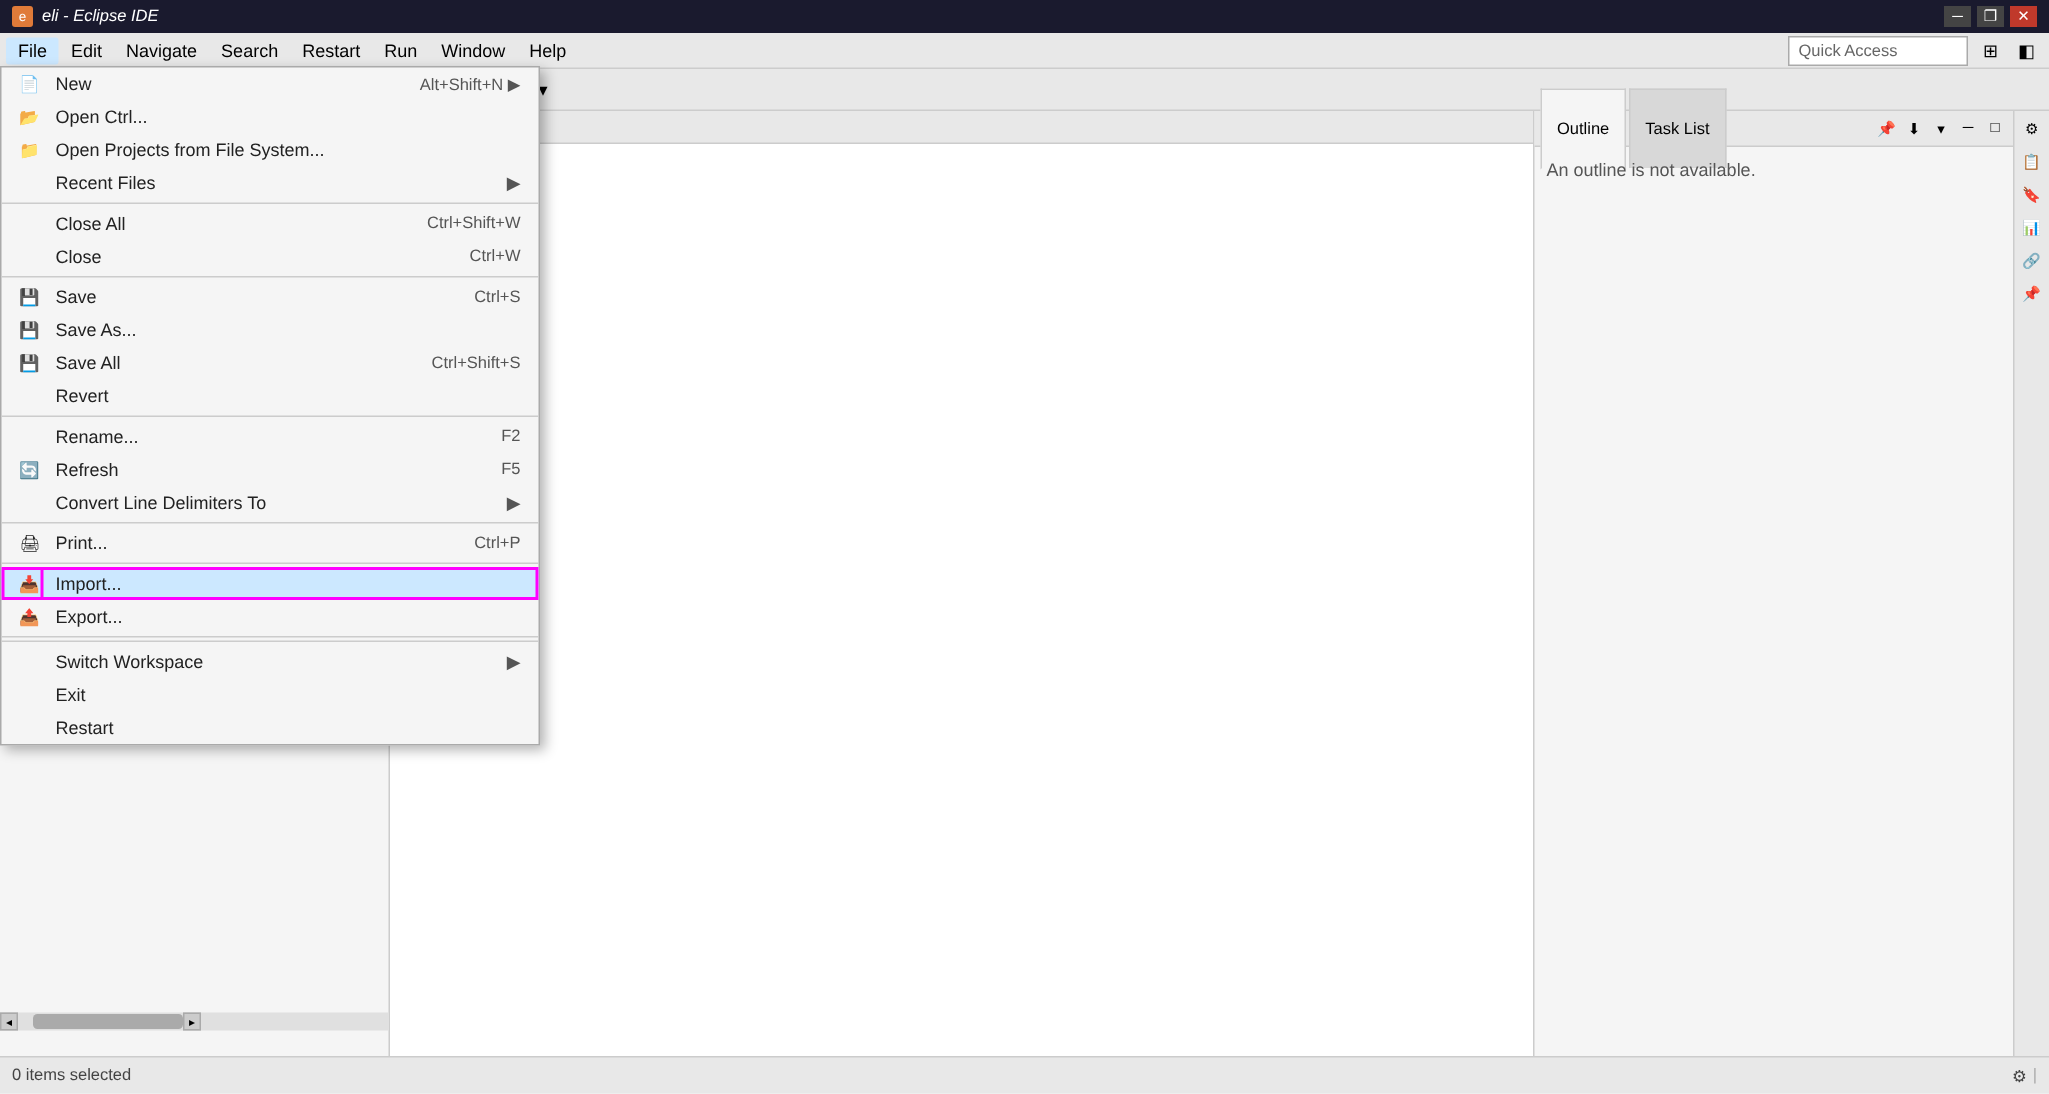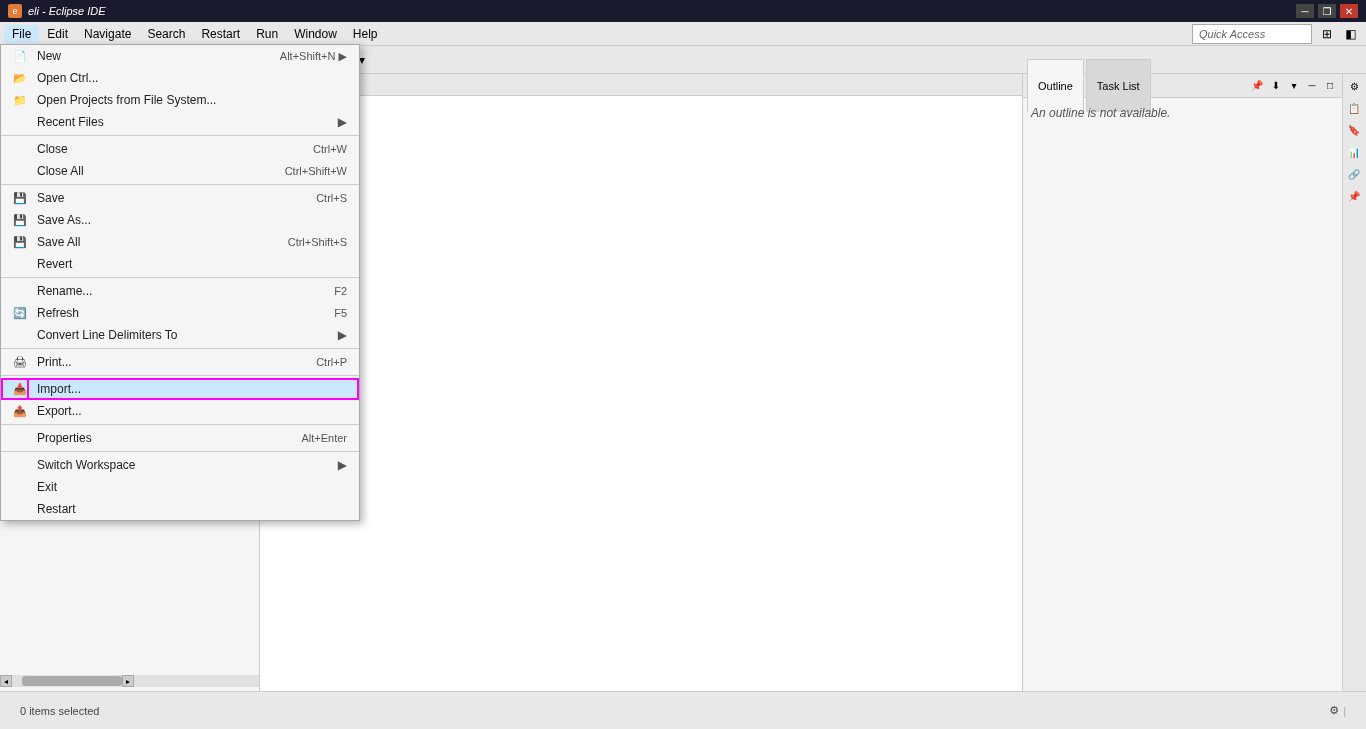--- a/index.html
+++ b/index.html
@@ -91,21 +91,21 @@
     }
     .quick-access-box {
       margin-left: auto;
       border: 1px solid #aaa;
       background: white;
       padding: 2px 6px;
       font-size: 11px;
       color: #666;
       width: 120px;
       height: 20px;
-      display: flex; align-items: center; font-style: italic;
+      display: flex; align-items: center;
     }
 
     
     .main-layout {
       display: flex;
       height: calc(729px - 22px - 22px - 28px - 22px);
     }
 
     
     .left-panel {
@@ -170,21 +170,20 @@
       border: none;
       cursor: pointer;
       font-size: 10px;
       display: flex; align-items: center; justify-content: center;
     }
     .right-panel-content {
       padding: 8px;
       font-size: 12px;
       color: #555;
       flex: 1;
-      font-style: italic;
     }
 
     
     .far-right-bar {
       width: 24px;
       background: #e8e8e8;
       border-left: 1px solid #ccc;
       display: flex;
       flex-direction: column;
       align-items: center;
@@ -196,26 +195,26 @@
       background: transparent;
       border: 1px solid transparent;
       cursor: pointer;
       display: flex; align-items: center; justify-content: center;
       font-size: 10px;
       border-radius: 2px;
     }
 
     
     .status-bar {
-      height: 38px;
+      height: 25px;
       background: #e8e8e8;
       border-top: 1px solid #ccc;
       display: flex;
       align-items: center;
-      padding: 0 20px;
+      padding: 0 8px;
       font-size: 11px;
       color: #444;
       position: absolute;
       bottom: 0;
       left: 0;
       right: 0;
       justify-content: space-between;
     }
     .status-right {
       margin-left: auto;
@@ -421,28 +420,28 @@
   <div class="dropdown-item">
     <span class="dropdown-item-icon"></span>
     <span>Recent Files</span>
     <span class="arrow">▶</span>
   </div>
 
   <div style="height:1px;background:#ccc;margin:2px 0;"></div>
 
   <div class="dropdown-item">
     <span class="dropdown-item-icon"></span>
+    <span>Close All</span>
+    <span class="shortcut">Ctrl+Shift+W</span>
+  </div>
+
+  <div class="dropdown-item">
+    <span class="dropdown-item-icon"></span>
     <span>Close</span>
     <span class="shortcut">Ctrl+W</span>
-  </div>
-
-  <div class="dropdown-item">
-    <span class="dropdown-item-icon"></span>
-    <span>Close All</span>
-    <span class="shortcut">Ctrl+Shift+W</span>
   </div>
 
   <div style="height:1px;background:#ccc;margin:2px 0;"></div>
 
   <div class="dropdown-item">
     <span class="dropdown-item-icon">💾</span>
     <span>Save</span>
     <span class="shortcut">Ctrl+S</span>
   </div>
 
@@ -500,25 +499,20 @@
     <div class="cursor-line" style="position:absolute;left:26px;top:2px;bottom:2px;width:2px;background:#ff00ff;"></div>
   </div>
 
   <div class="dropdown-item">
     <span class="dropdown-item-icon">📤</span>
     <span>Export...</span>
   </div>
 
   <div style="height:1px;background:#ccc;margin:2px 0;"></div>
 
-  <div class="dropdown-item">
-    <span class="dropdown-item-icon"></span>
-    <span>Properties</span>
-    <span class="shortcut">Alt+Enter</span>
-  </div>
 
   <div style="height:1px;background:#ccc;margin:2px 0;"></div>
 
   <div class="dropdown-item">
     <span class="dropdown-item-icon"></span>
     <span>Switch Workspace</span>
     <span class="arrow">▶</span>
   </div>
 
   <div class="dropdown-item">

